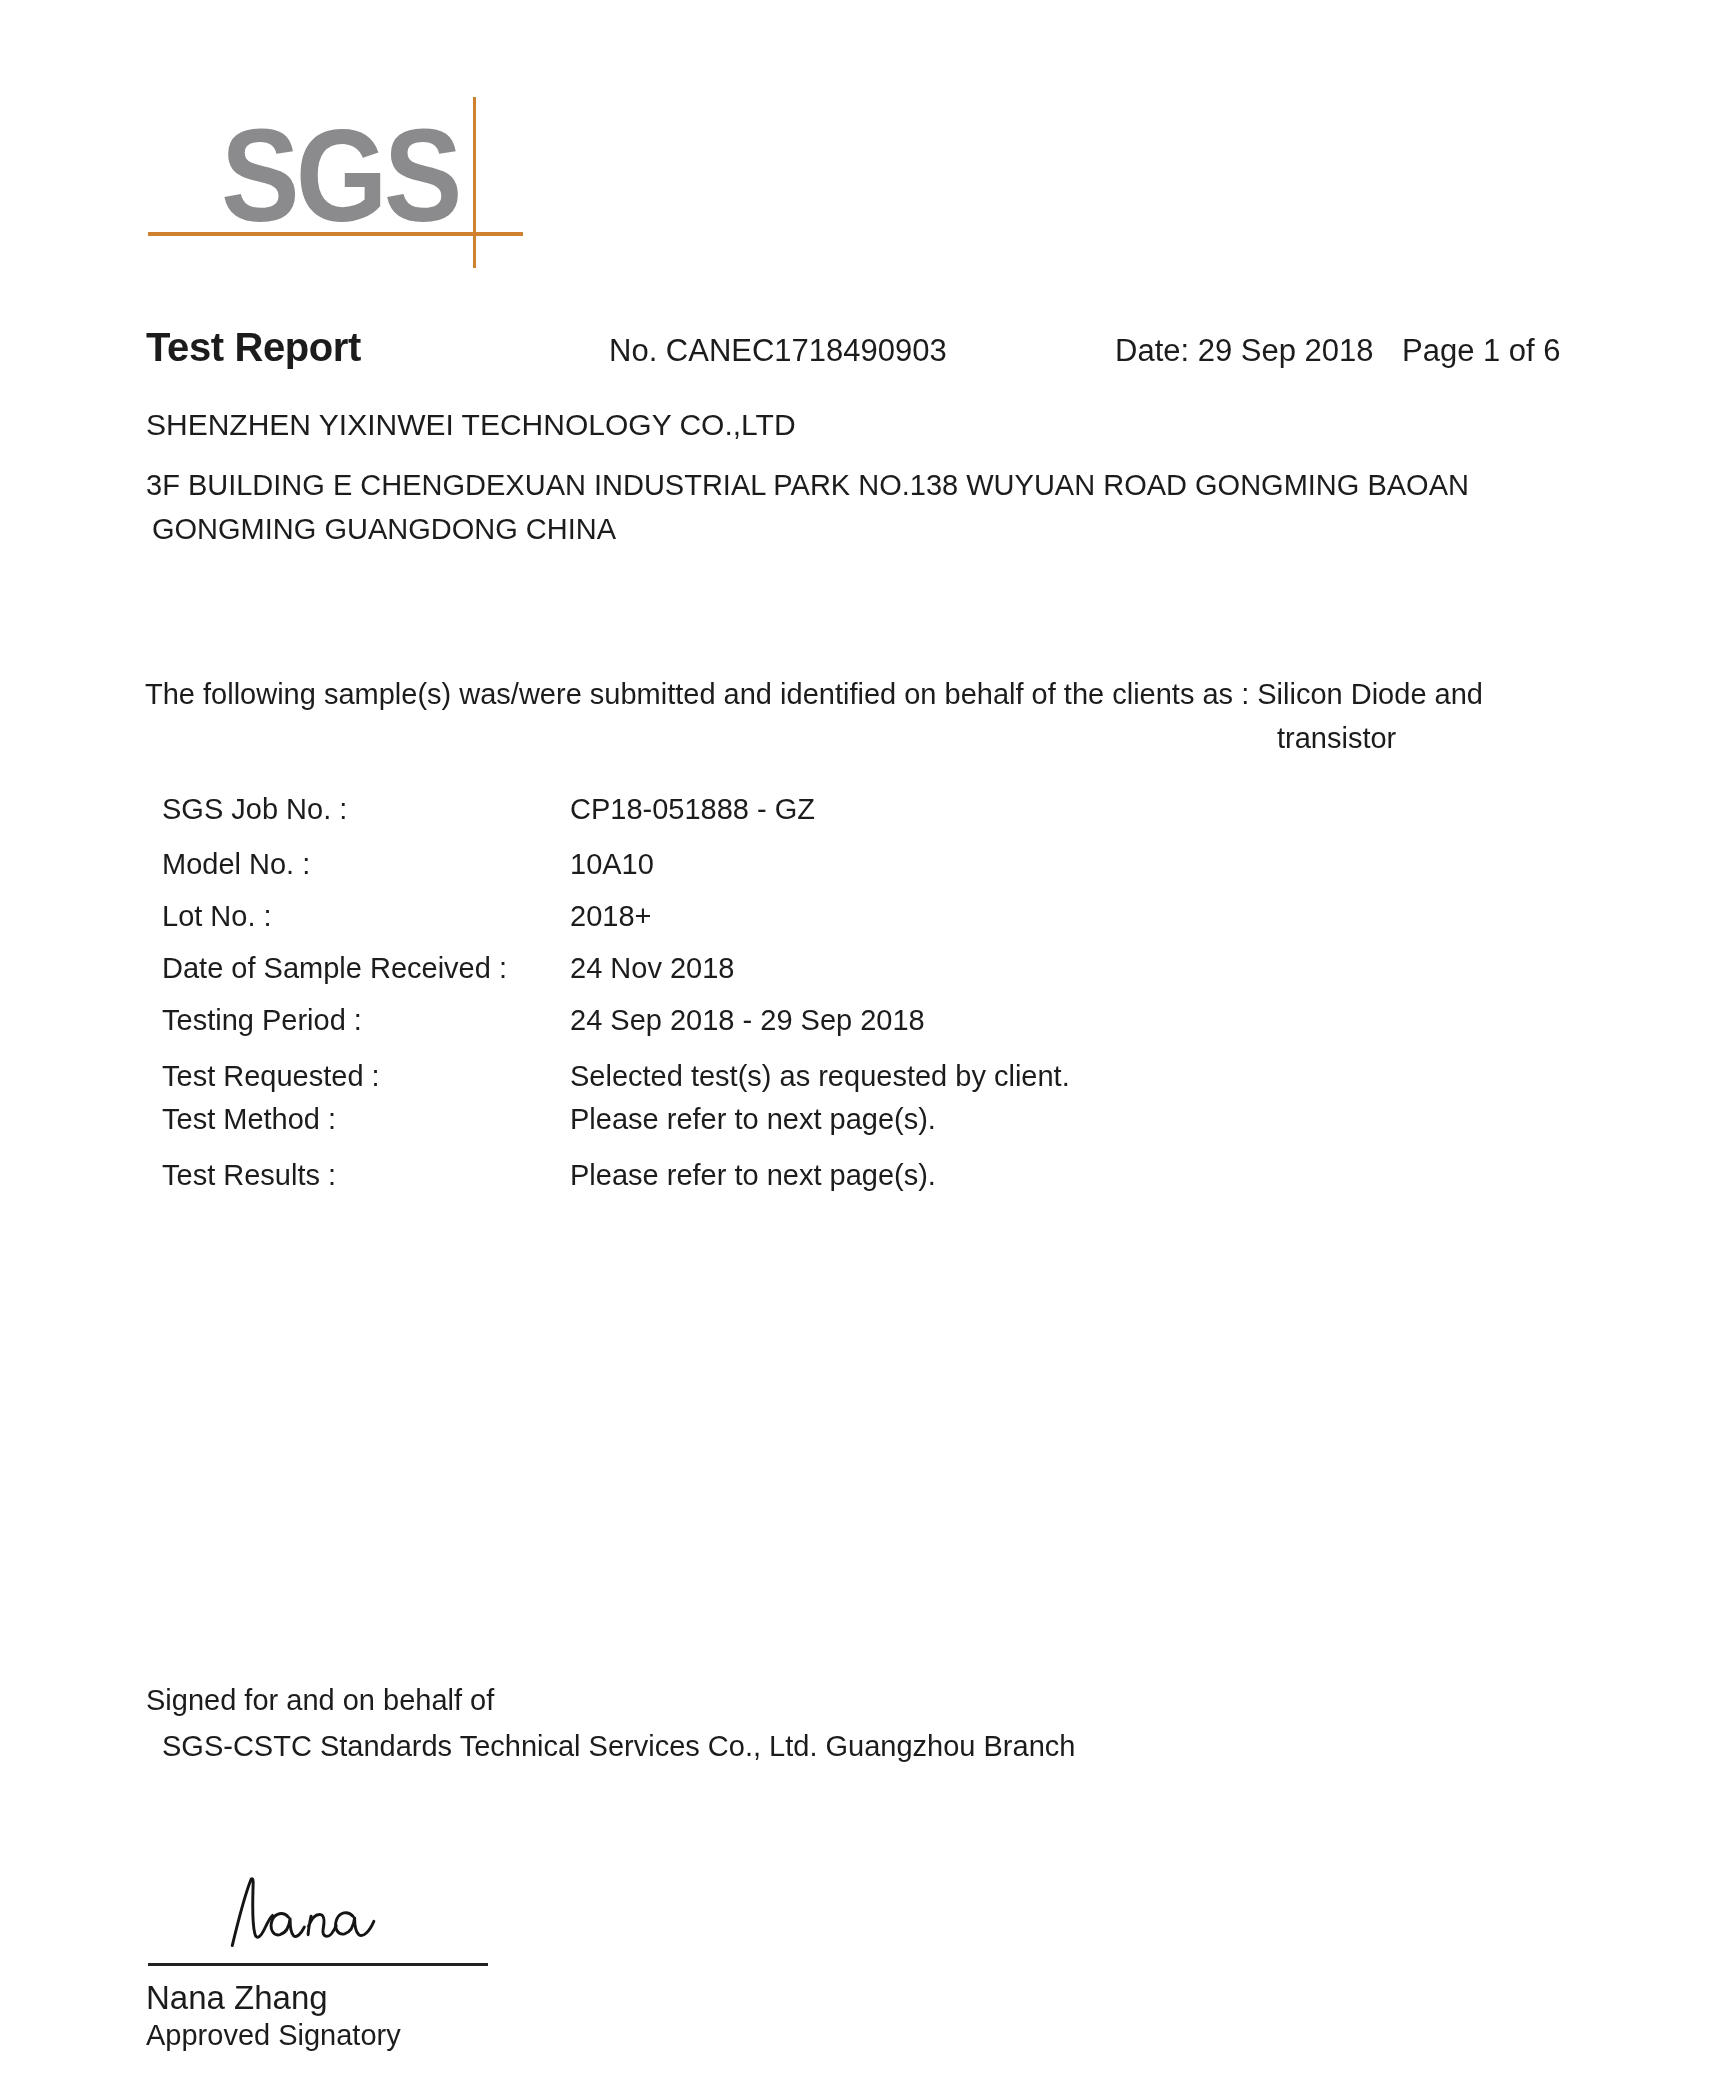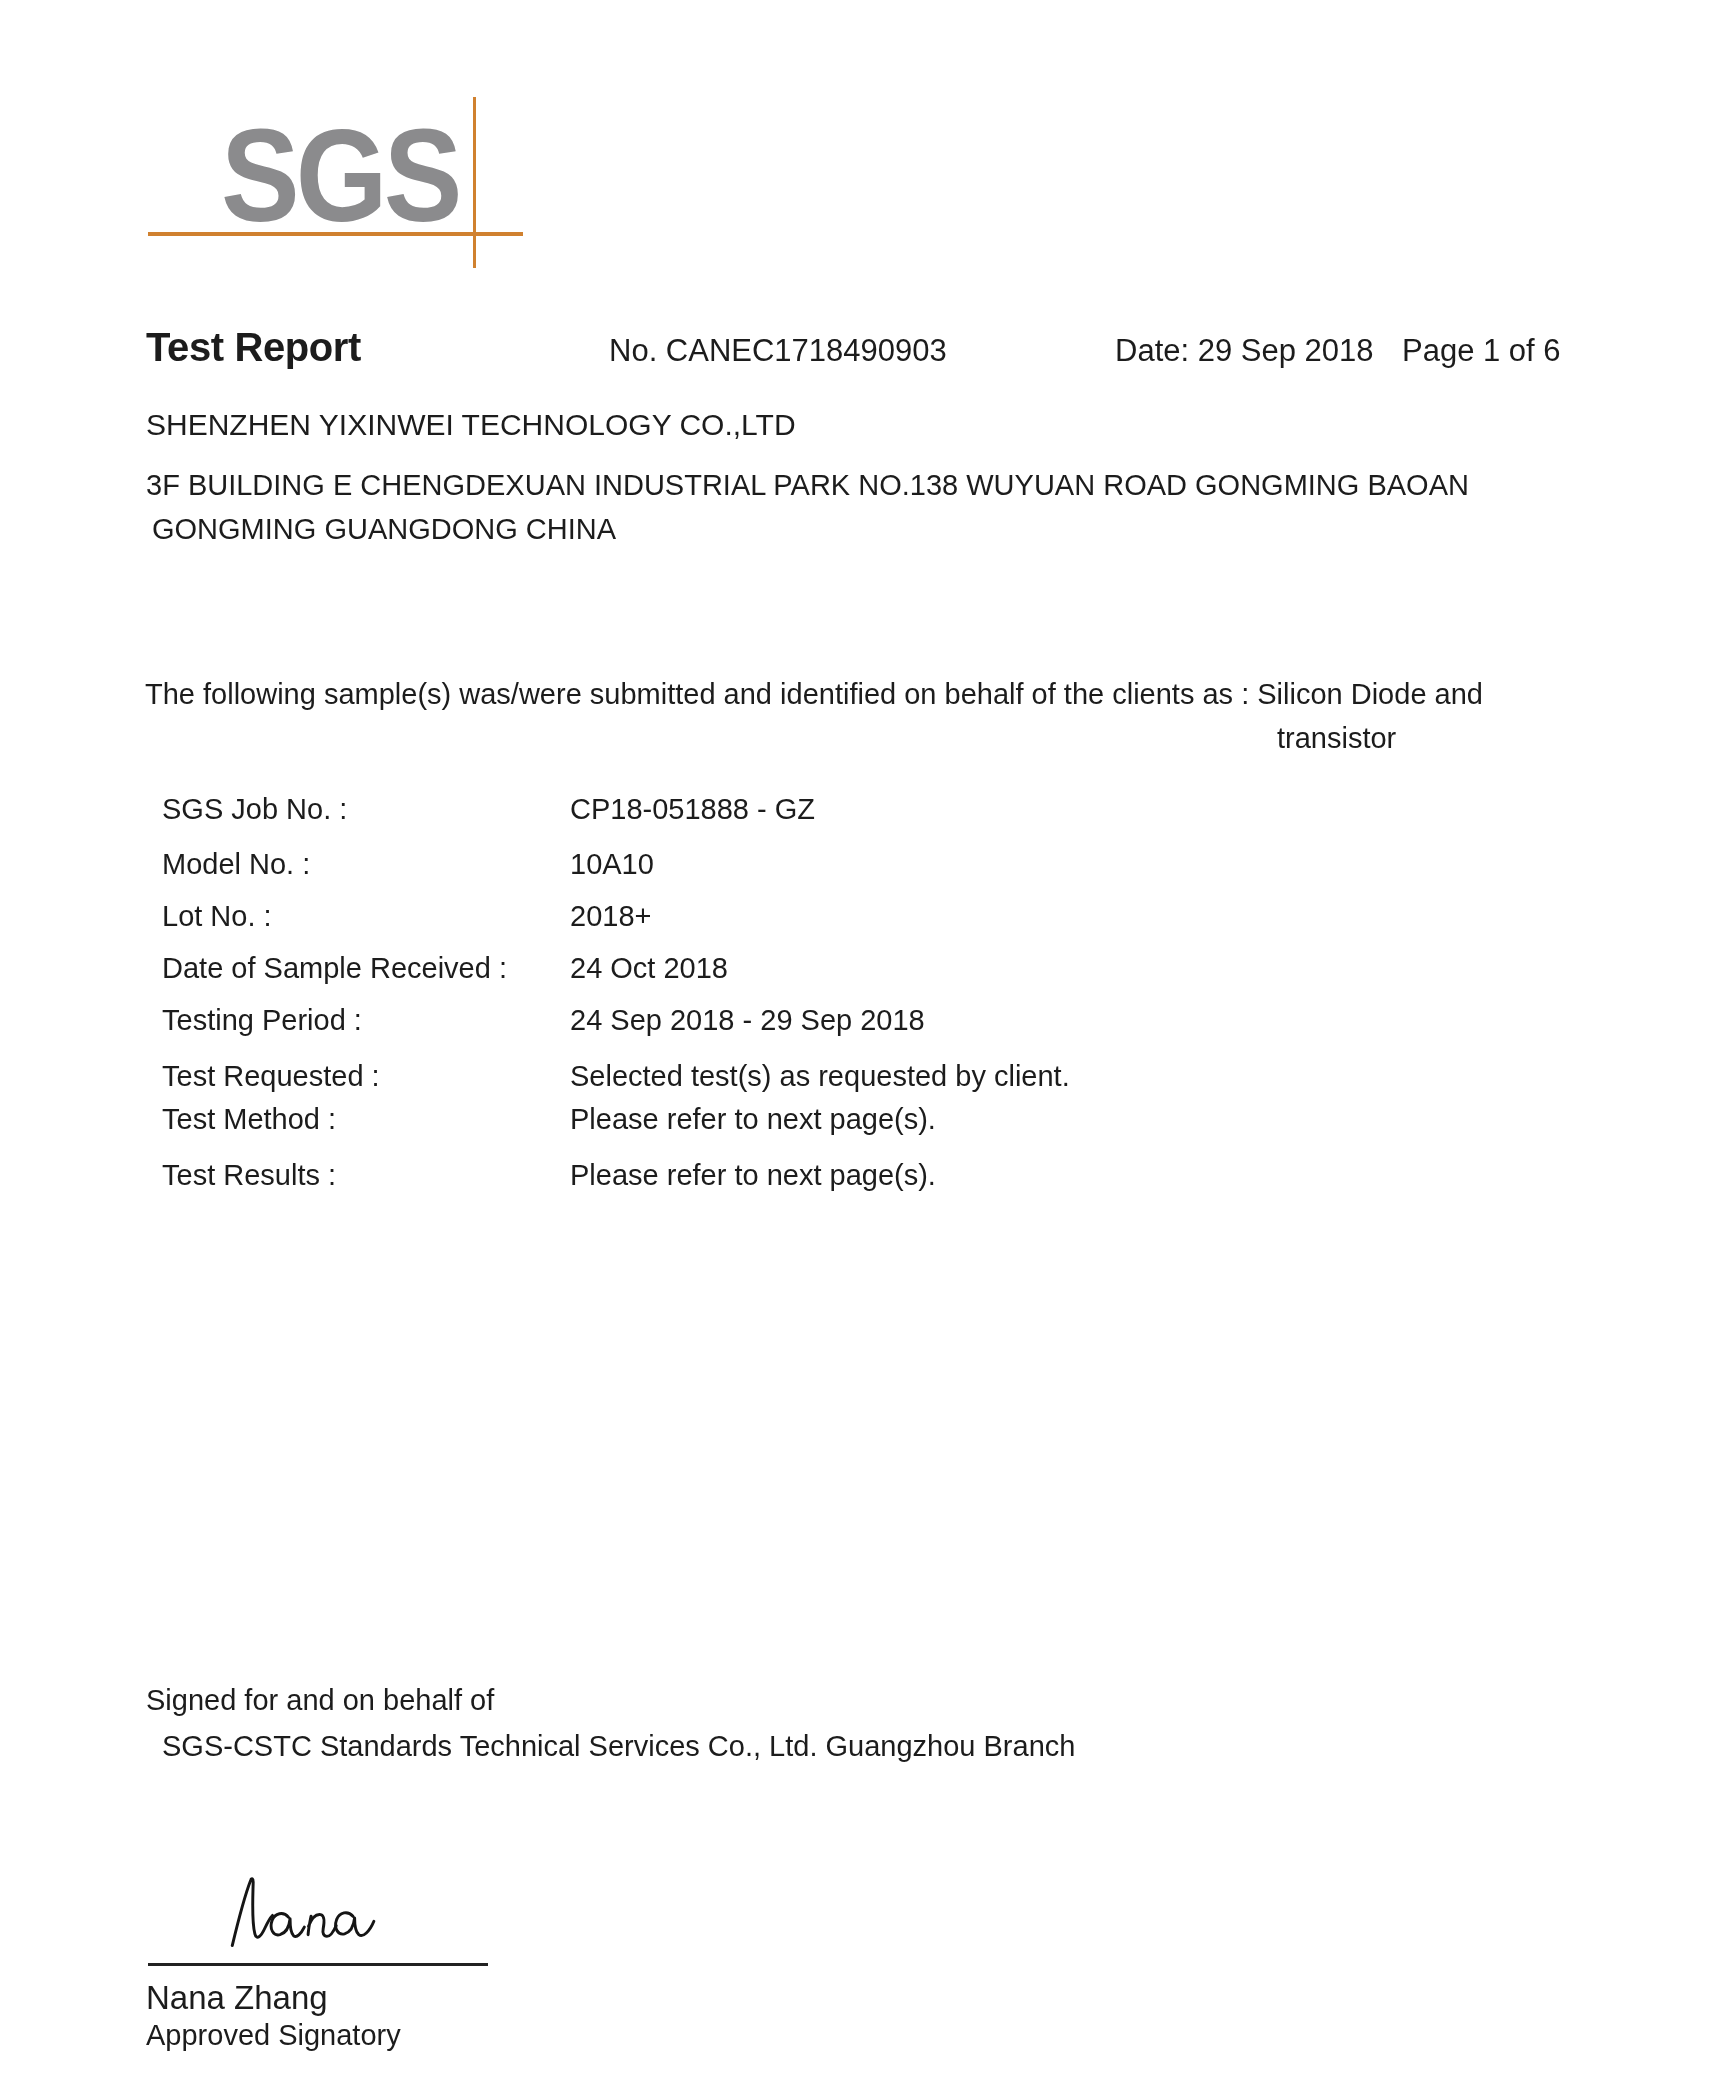--- a/index.html
+++ b/index.html
@@ -67,21 +67,21 @@
 <div class="abs field-row nowrap" style="top:795px">
   <span class="flabel">SGS Job No. :</span><span class="fvalue">CP18-051888 - GZ</span>
 </div>
 <div class="abs field-row nowrap" style="top:850px">
   <span class="flabel">Model No. :</span><span class="fvalue">10A10</span>
 </div>
 <div class="abs field-row nowrap" style="top:902px">
   <span class="flabel">Lot No. :</span><span class="fvalue">2018+</span>
 </div>
 <div class="abs field-row nowrap" style="top:954px">
-  <span class="flabel">Date of Sample Received :</span><span class="fvalue">24 Oct 2018</span>
+  <span class="flabel">Date of Sample Received :</span><span class="fvalue">24 Nov 2018</span>
 </div>
 <div class="abs field-row nowrap" style="top:1006px">
   <span class="flabel">Testing Period :</span><span class="fvalue">24 Sep 2018 - 29 Sep 2018</span>
 </div>
 <div class="abs field-row nowrap" style="top:1062px">
   <span class="flabel">Test Requested :</span><span class="fvalue">Selected test(s) as requested by client.</span>
 </div>
 <div class="abs field-row nowrap" style="top:1105px">
   <span class="flabel">Test Method :</span><span class="fvalue">Please refer to next page(s).</span>
 </div>

